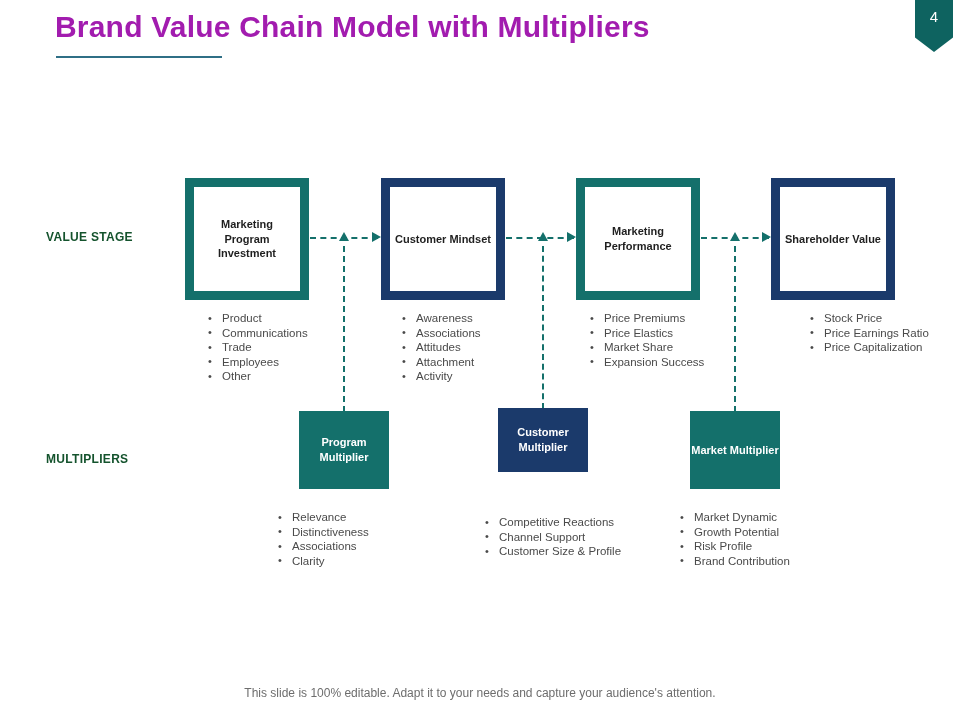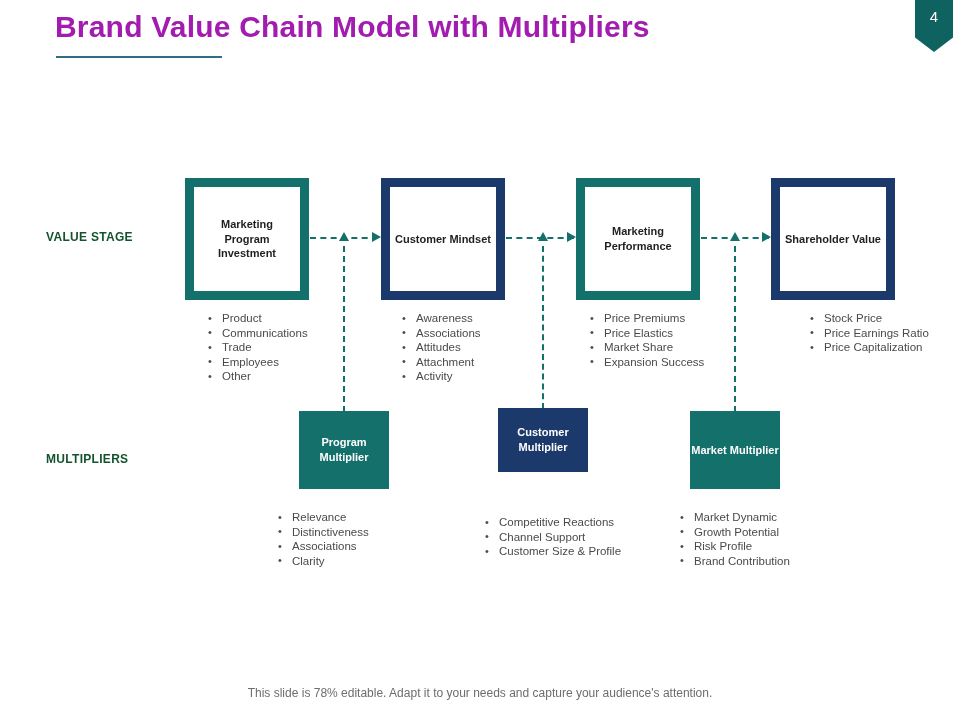--- a/index.html
+++ b/index.html
@@ -281,13 +281,13 @@
   <li>Channel Support</li>
   <li>Customer Size &amp; Profile</li>
 </ul>
 <ul id="mult-list-2" class="bullet-list">
   <li>Market Dynamic</li>
   <li>Growth Potential</li>
   <li>Risk Profile</li>
   <li>Brand Contribution</li>
 </ul>
 
-<div id="footer-note">This slide is 78% editable. Adapt it to your needs and capture your audience's attention.</div>
+<div id="footer-note">This slide is 100% editable. Adapt it to your needs and capture your audience's attention.</div>
 
 </body></html>

